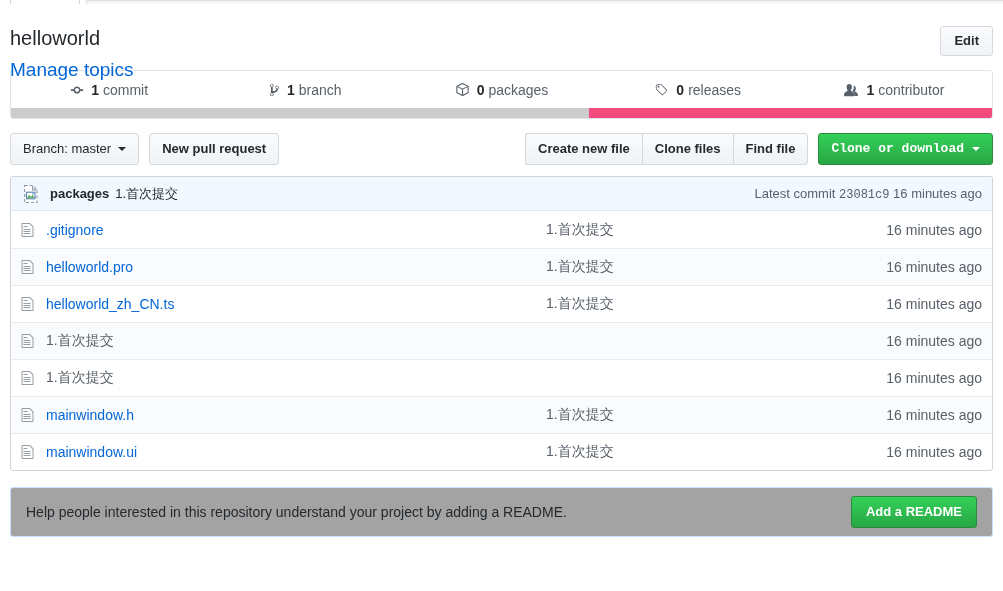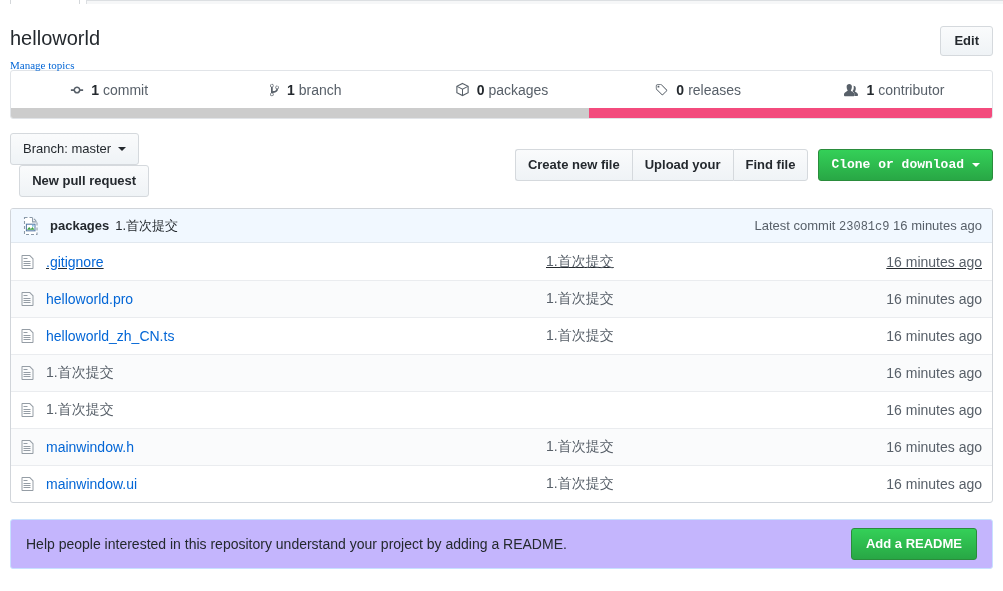--- a/index.html
+++ b/index.html
@@ -75,25 +75,24 @@
     font-size: 20px;
     font-weight: normal;
     color: #24292e;
     line-height: 1.2;
     margin: 0;
     padding: 0;
   }
   .manage-topics {
     display: inline-block;
     margin-top: 9px;
-    font-size: 11px;
+    font-size: 19px;
     color: #0366d6;
     text-decoration: none;
     cursor: pointer;
-    font-family: Liberation Serif, serif;
   }
   .edit-btn {
     position: absolute;
     right: 0;
     top: 22px;
     display: inline-block;
     padding: 5px 13px;
     font-size: 13px;
     font-weight: bold;
     color: #24292e;
@@ -153,21 +152,21 @@
     height: 10px;
   }
 
   
   .file-toolbar {
     display: flex;
     align-items: center;
     justify-content: space-between;
     padding: 14px 0 11px 0;
   }
-  .tb-left { display: flex; align-items: flex-end; flex-direction: column; }
+  .tb-left { display: flex; align-items: flex-start; }
   .tb-right { display: flex; align-items: center; }
 
   .btn {
     display: inline-flex;
     align-items: center;
     padding: 5px 12px;
     font-size: 13px;
     font-weight: bold;
     color: #24292e;
     background: linear-gradient(#fafbfc, #eff3f6);
@@ -252,21 +251,21 @@
 
   .file-row {
     display: flex;
     align-items: center;
     height: 37px;
     box-sizing: border-box;
     border-top: 1px solid #eaecef;
     padding: 0 10px;
     font-size: 14px;
   }
-  .file-row:first-of-type { border-top: none; text-decoration: underline; }
+  .file-row:first-of-type { border-top: none; }
   .file-row.alt { background: #fafbfc; }
   .file-icon {
     width: 16px;
     margin-right: 9px;
     display: inline-flex;
     align-items: center;
     flex: none;
     color: #959da5;
     fill: #959da5;
   }
@@ -287,21 +286,21 @@
   }
   .file-age {
     color: #586069;
     text-align: right;
     white-space: nowrap;
   }
 
   
   .readme-box {
     margin-top: 16px;
-    background: #c4b5fd;
+    background: #a3a3a3;
     border: 1px solid #c8e1ff;
     border-radius: 3px;
     display: flex;
     align-items: center;
     justify-content: space-between;
     padding: 13px 15px;
     box-sizing: border-box;
     height: 50px;
   }
   .readme-text {
@@ -407,21 +406,21 @@
       <div class="tb-left">
         <div class="btn branch-btn">
           <span>Branch: master</span>
           <span class="caret"></span>
         </div>
         <div class="btn">New pull request</div>
       </div>
       <div class="tb-right">
         <div class="btn-group">
           <div class="btn">Create new file</div>
-          <div class="btn">Upload your</div>
+          <div class="btn">Clone files</div>
           <div class="btn">Find file</div>
         </div>
         <div class="btn btn-green">
           <span>Clone or download</span>
           <span class="caret-w"></span>
         </div>
       </div>
     </div>
 
     <div class="file-box">

